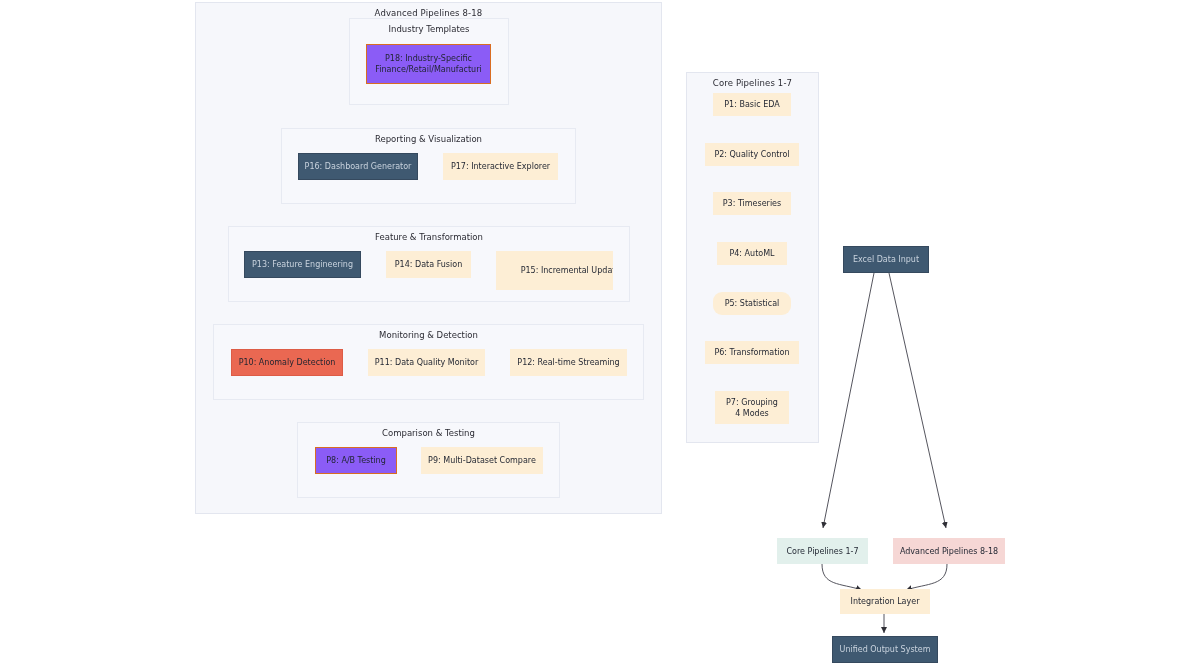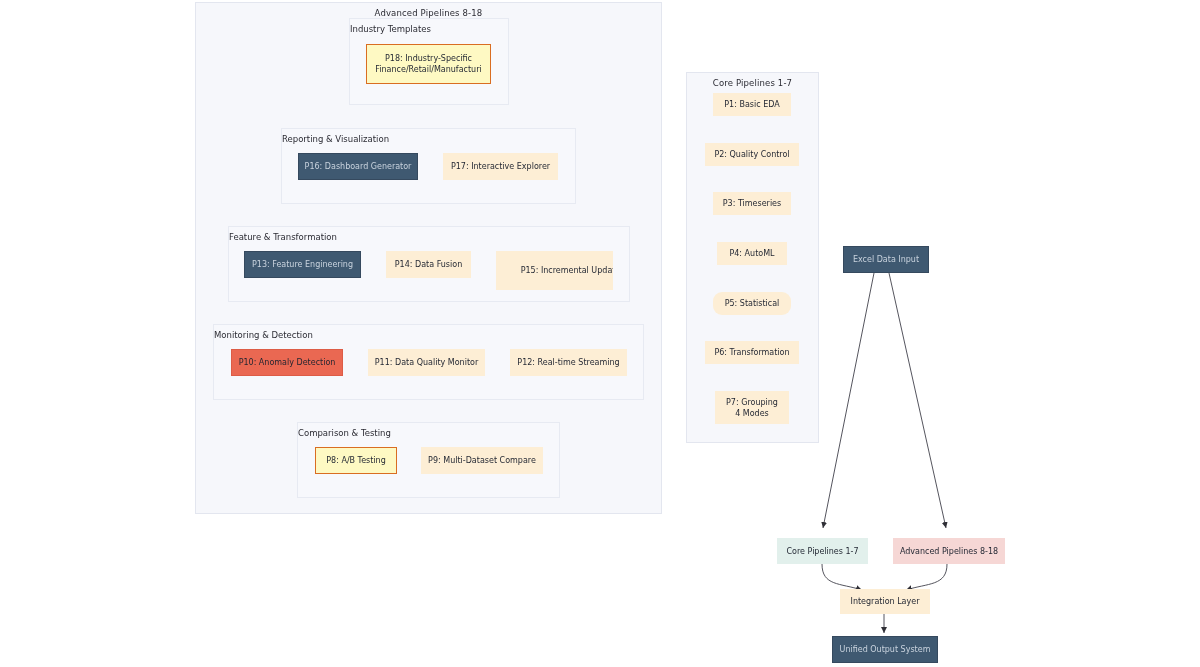--- a/index.html
+++ b/index.html
@@ -39,20 +39,21 @@
     position: absolute;
     background: #f7f8fc;
     border: 1px solid #e7eaf2;
     box-sizing: border-box;
   }
   .group-title {
     position: absolute;
     left: 0;
     right: 0;
     top: 5px;
+    text-align: center;
     font-size: 8.5px;
     color: #2b2b33;
   }
 
   
   .node {
     position: absolute;
     box-sizing: border-box;
     display: flex;
     align-items: center;
@@ -61,21 +62,21 @@
     font-size: 8px;
     line-height: 11px;
     color: #1f2430;
     white-space: nowrap;
     overflow: hidden;
   }
   .node.wrap { white-space: normal; }
 
   
   .tone-cream   { background: #fdeed5; border: 0; }
-  .tone-orange  { background: #fef9c3; border: 1px solid #d96d22; color: #1f2430; }
+  .tone-orange  { background: #8b5cf6; border: 1px solid #d96d22; color: #1f2430; }
   .tone-salmon  { background: #ea6852; border: 1px solid #dd5c46; color: #1f2430; }
   .tone-slate   { background: #3f5971; border: 1px solid #35495e; color: #c9d3de; }
   .tone-mint    { background: #e2f0ec; border: 0; color: #1f2430; }
   .tone-pink    { background: #f6d7d5; border: 0; color: #1f2430; }
 
   
   #arrows {
     position: absolute;
     left: 0; top: 0;
     width: 1200px; height: 667px;

